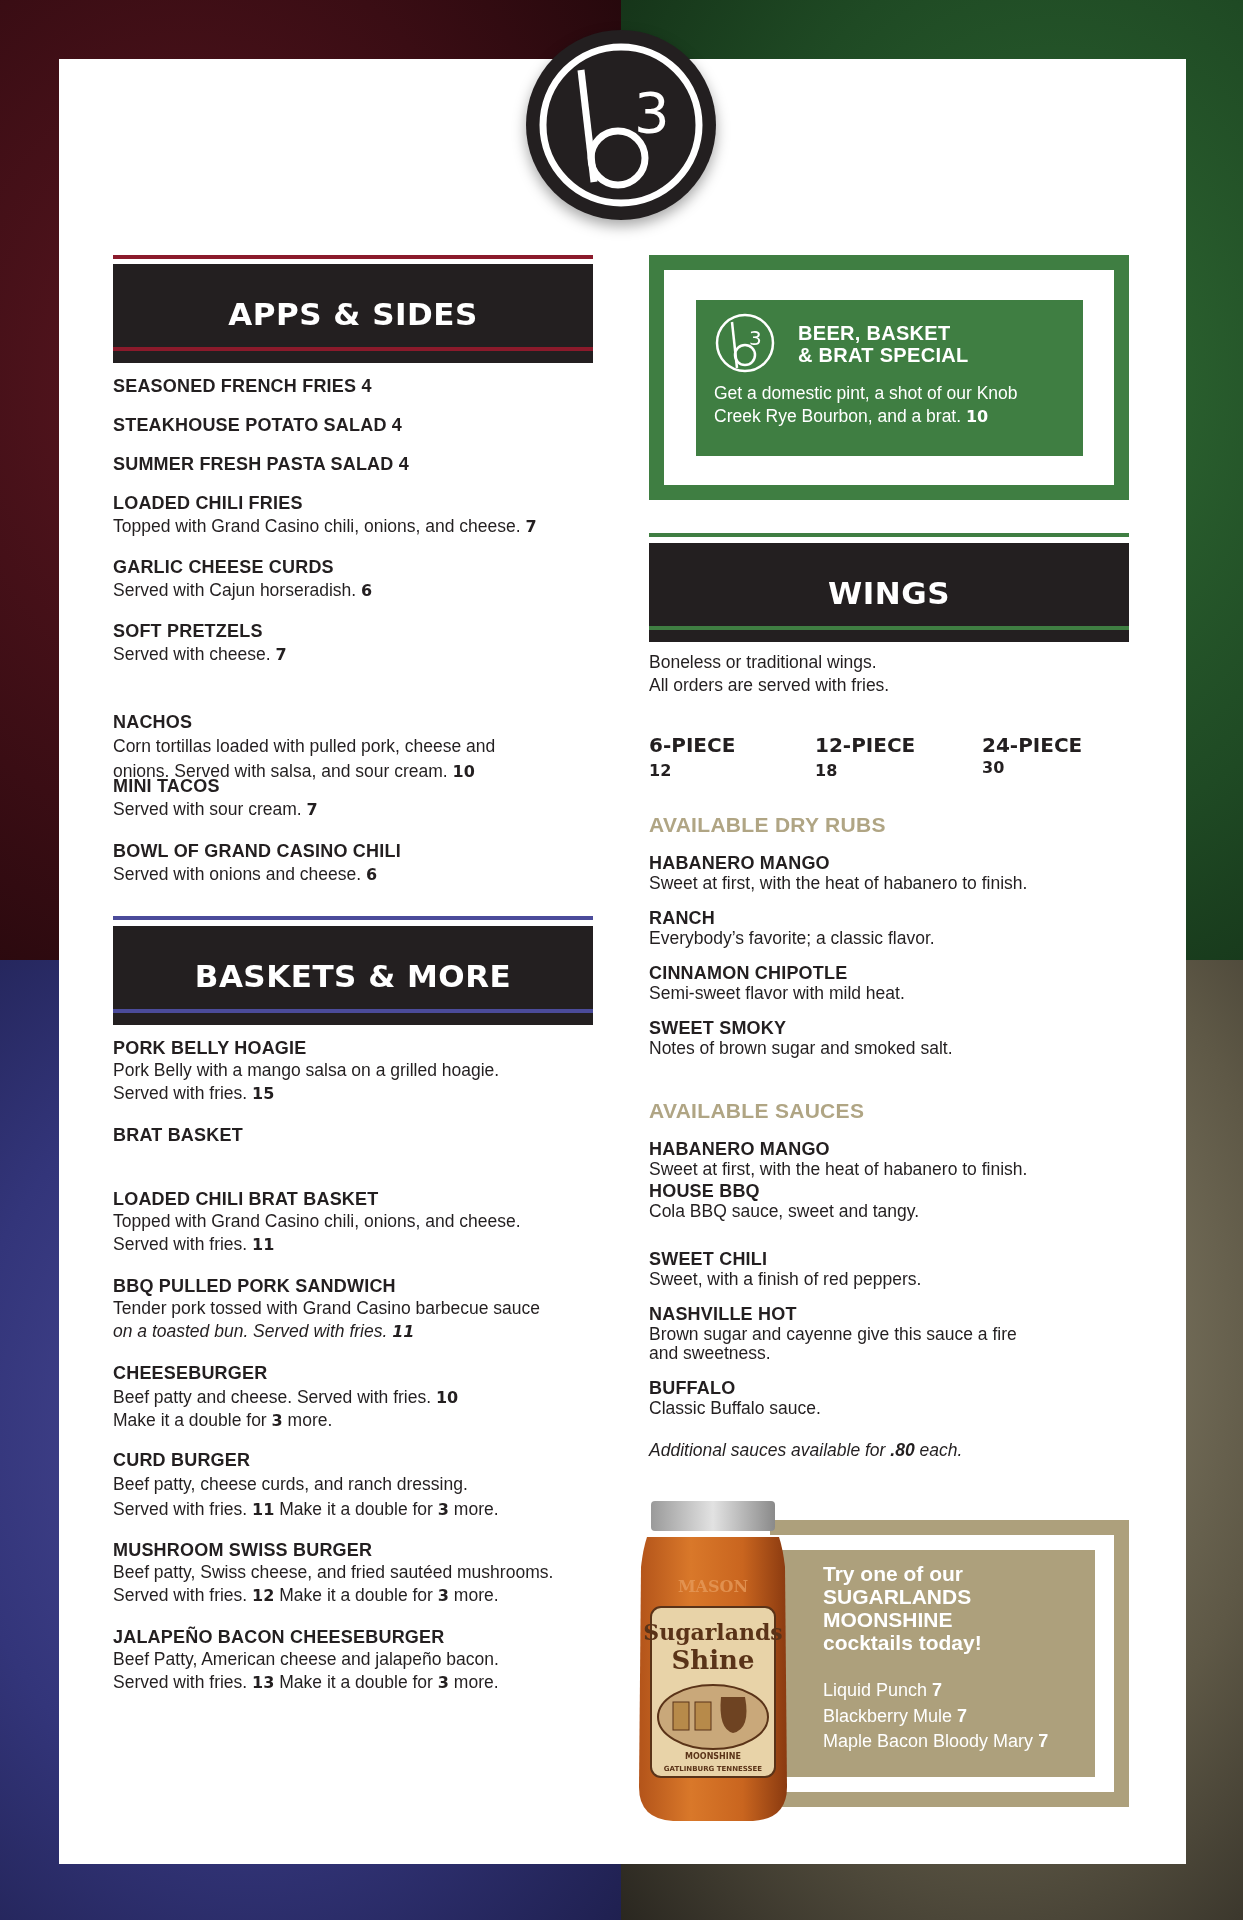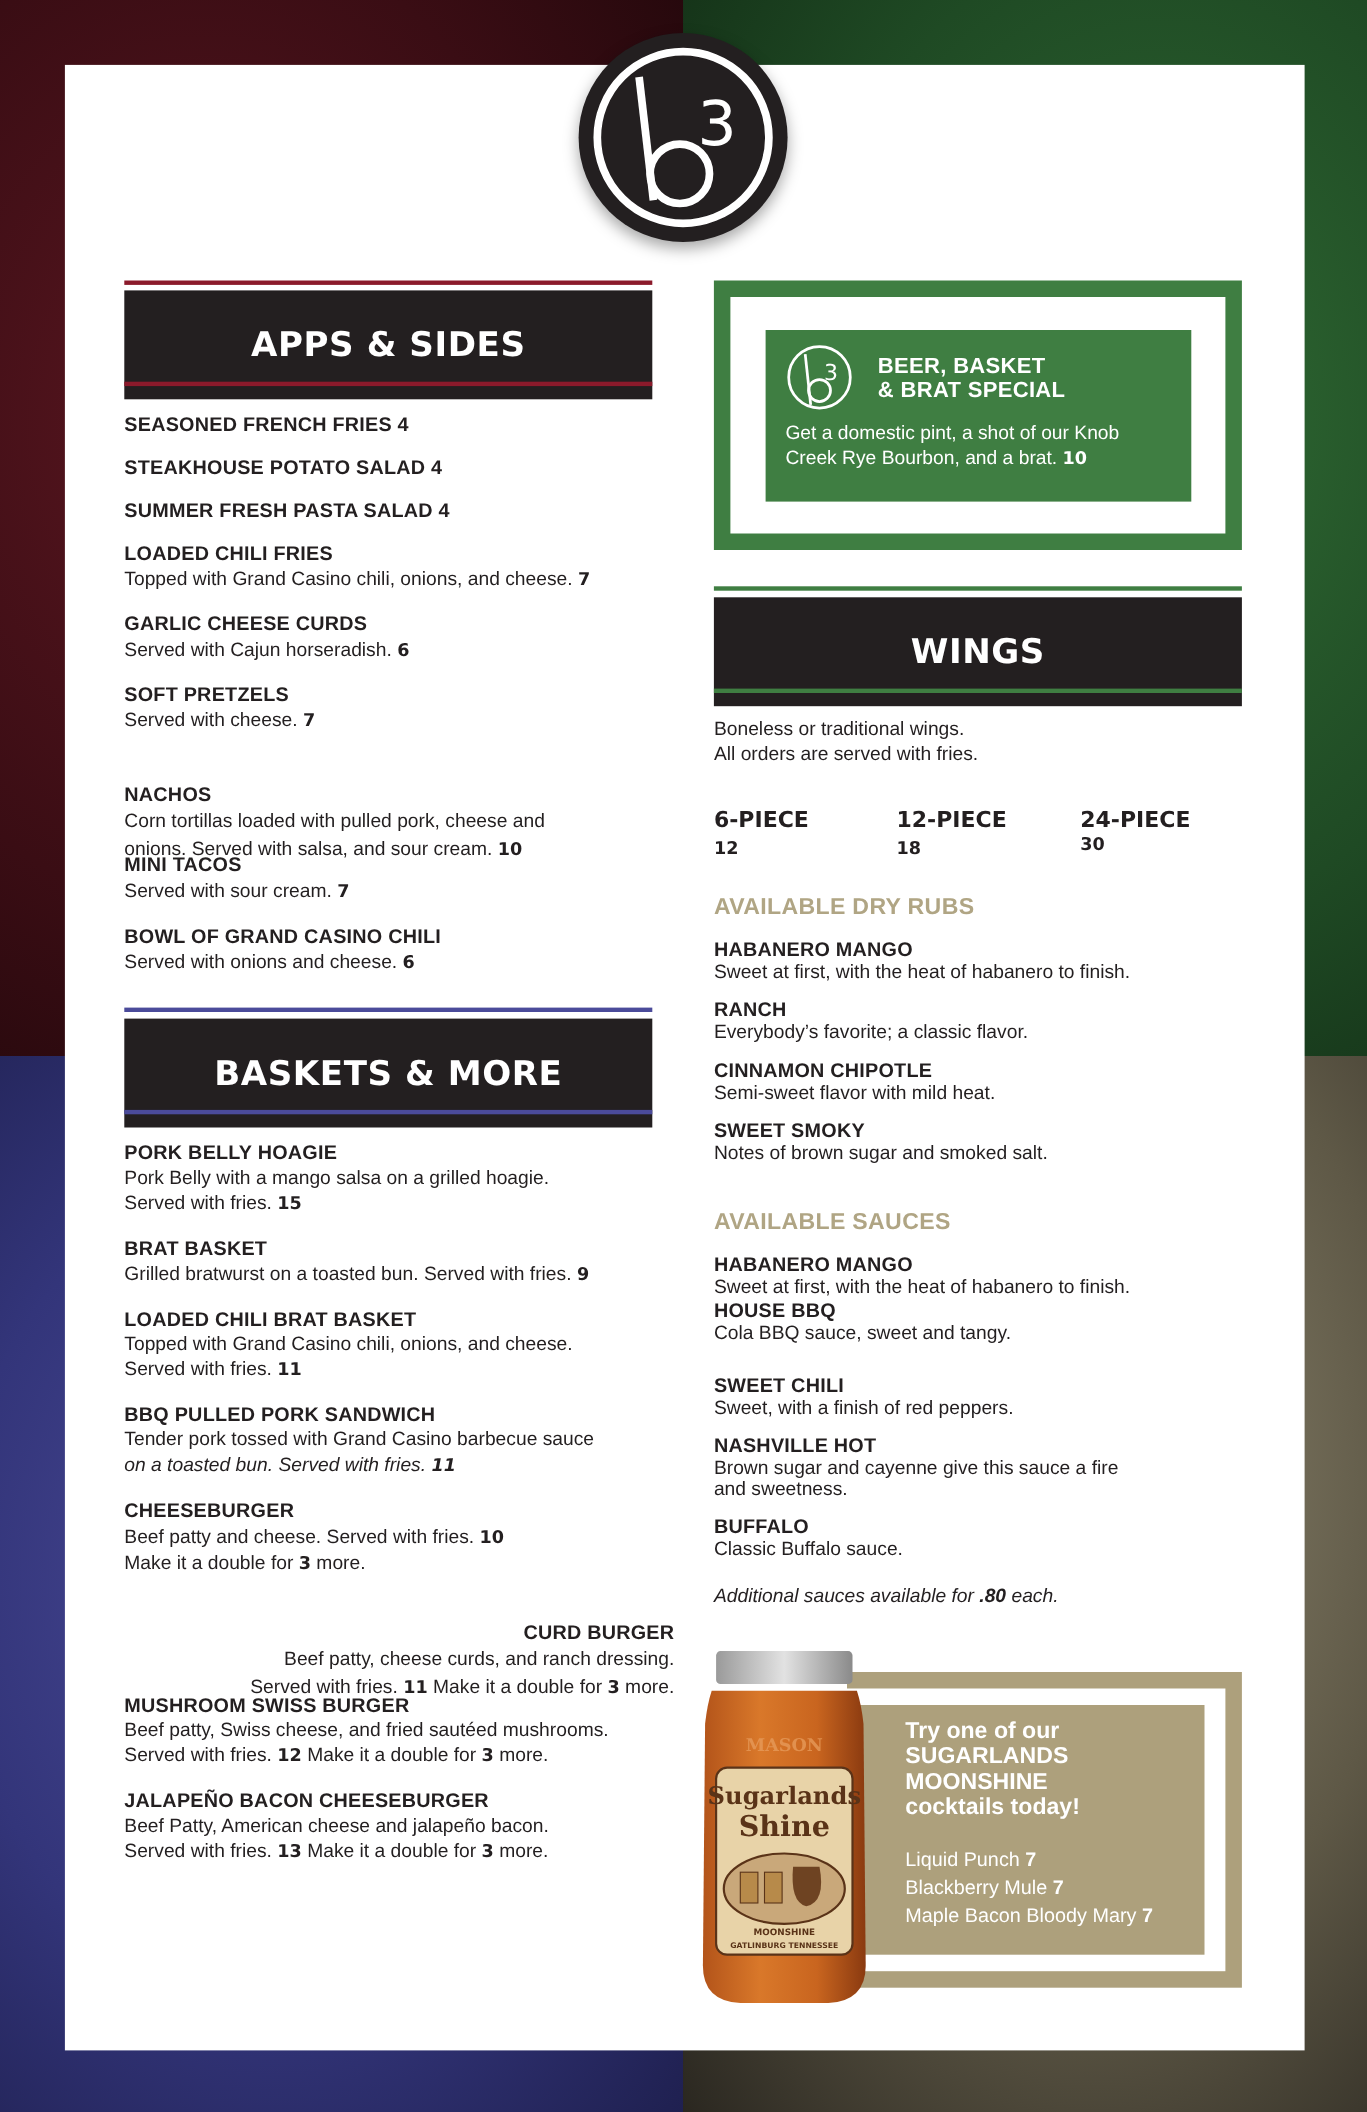--- a/index.html
+++ b/index.html
@@ -126,38 +126,37 @@
 </div>
 
 <div class="col-left" style="top:1037px;">
   <div class="item" style="top:0;">
     <div class="name">PORK BELLY HOAGIE</div>
     <div class="rdesc" style="margin-top:2px;">Pork Belly with a mango salsa on a grilled hoagie.</div>
     <div class="rdesc" style="margin-top:4px;"><span>Served with fries.</span> <b class="pr">15</b></div>
   </div>
   <div class="item" style="top:87px;">
     <div class="name">BRAT BASKET</div>
-    <div class="desc"><span>Grilled bratwurst on a toasted bun. Served with fries.</span> <b>9</b></div>
   </div>
   <div class="item" style="top:151px;">
     <div class="name">LOADED CHILI BRAT BASKET</div>
     <div class="rdesc" style="margin-top:2px;">Topped with Grand Casino chili, onions, and cheese.</div>
     <div class="rdesc" style="margin-top:4px;"><span>Served with fries.</span> <b class="pr">11</b></div>
   </div>
   <div class="item" style="top:238px;">
     <div class="name">BBQ PULLED PORK SANDWICH</div>
     <div class="rdesc" style="margin-top:2px;">Tender pork tossed with Grand Casino barbecue sauce</div>
     <div class="rdesc" style="margin-top:4px;font-style:italic;"><span>on a toasted bun. Served with fries.</span> <b class="pr">11</b></div>
   </div>
   <div class="item" style="top:325px;">
     <div class="name">CHEESEBURGER</div>
     <div class="rdesc" style="margin-top:4px;"><span>Beef patty and cheese. Served with fries.</span> <b class="pr">10</b></div>
     <div class="rdesc" style="margin-top:4px;"><span>Make it a double for</span> <b class="pr">3</b> <span>more.</span></div>
   </div>
-  <div class="item" style="top:436px;text-align:right;">
+  <div class="item" style="top:412px;">
     <div class="name">CURD BURGER</div>
     <div class="rdesc" style="margin-top:4px;">Beef patty, cheese curds, and ranch dressing.</div>
     <div class="rdesc" style="margin-top:6px;"><span>Served with fries.</span> <b class="pr">11</b> <span>Make it a double for</span> <b class="pr">3</b> <span>more.</span></div>
   </div>
   <div class="item" style="top:502px;">
     <div class="name">MUSHROOM SWISS BURGER</div>
     <div class="rdesc" style="margin-top:2px;">Beef patty, Swiss cheese, and fried sautéed mushrooms.</div>
     <div class="rdesc" style="margin-top:4px;"><span>Served with fries.</span> <b class="pr">12</b> <span>Make it a double for</span> <b class="pr">3</b> <span>more.</span></div>
   </div>
   <div class="item" style="top:589px;">

